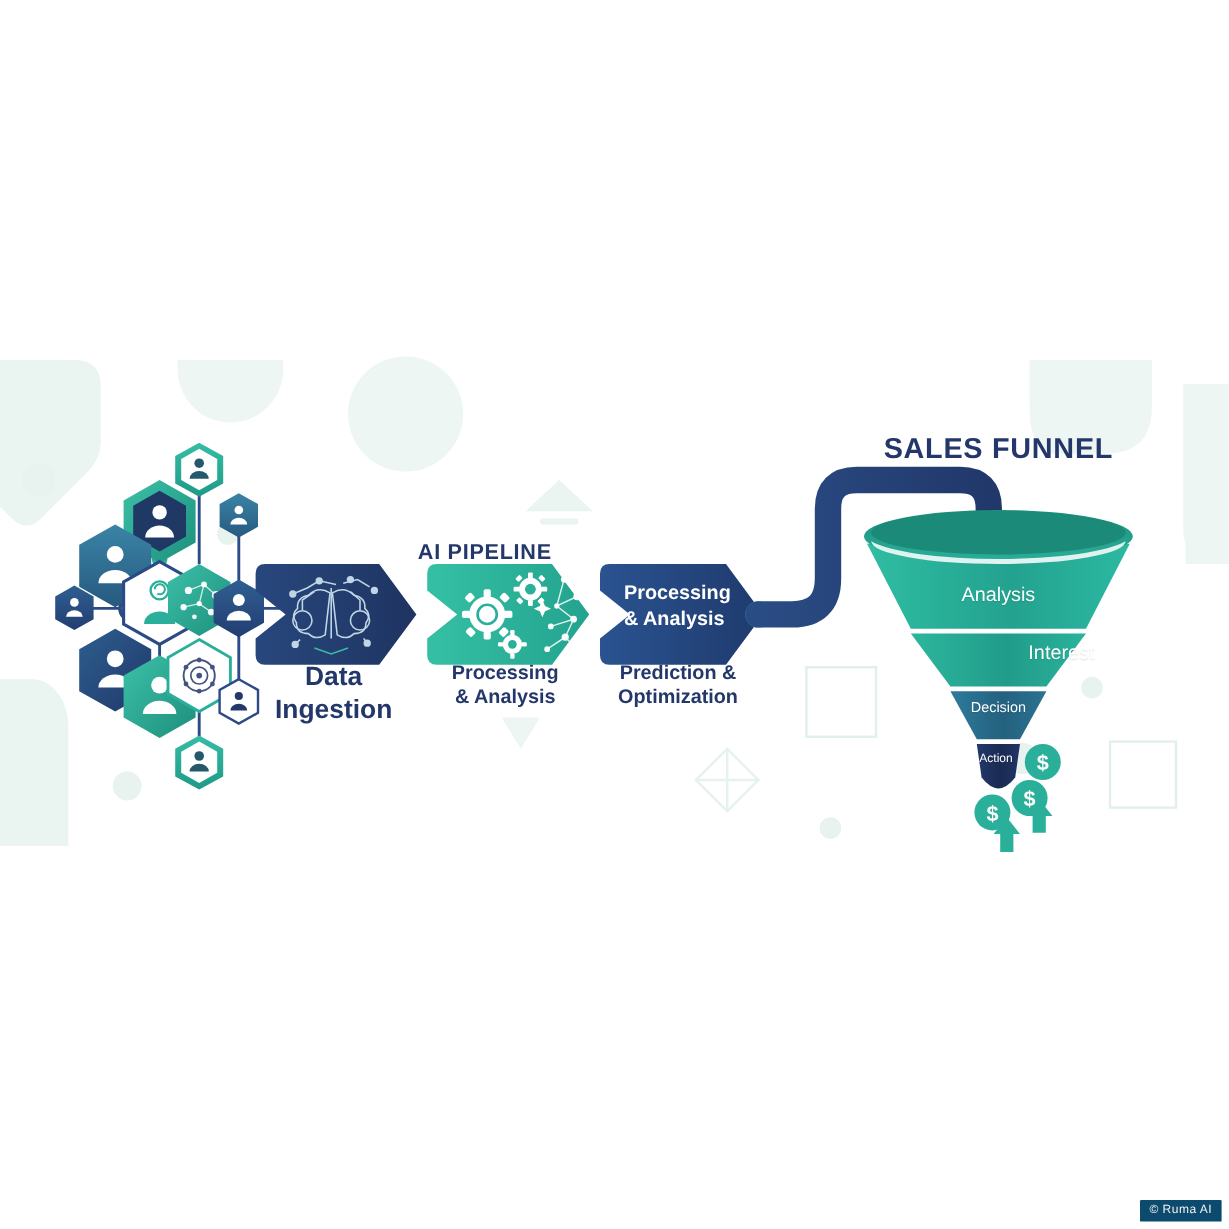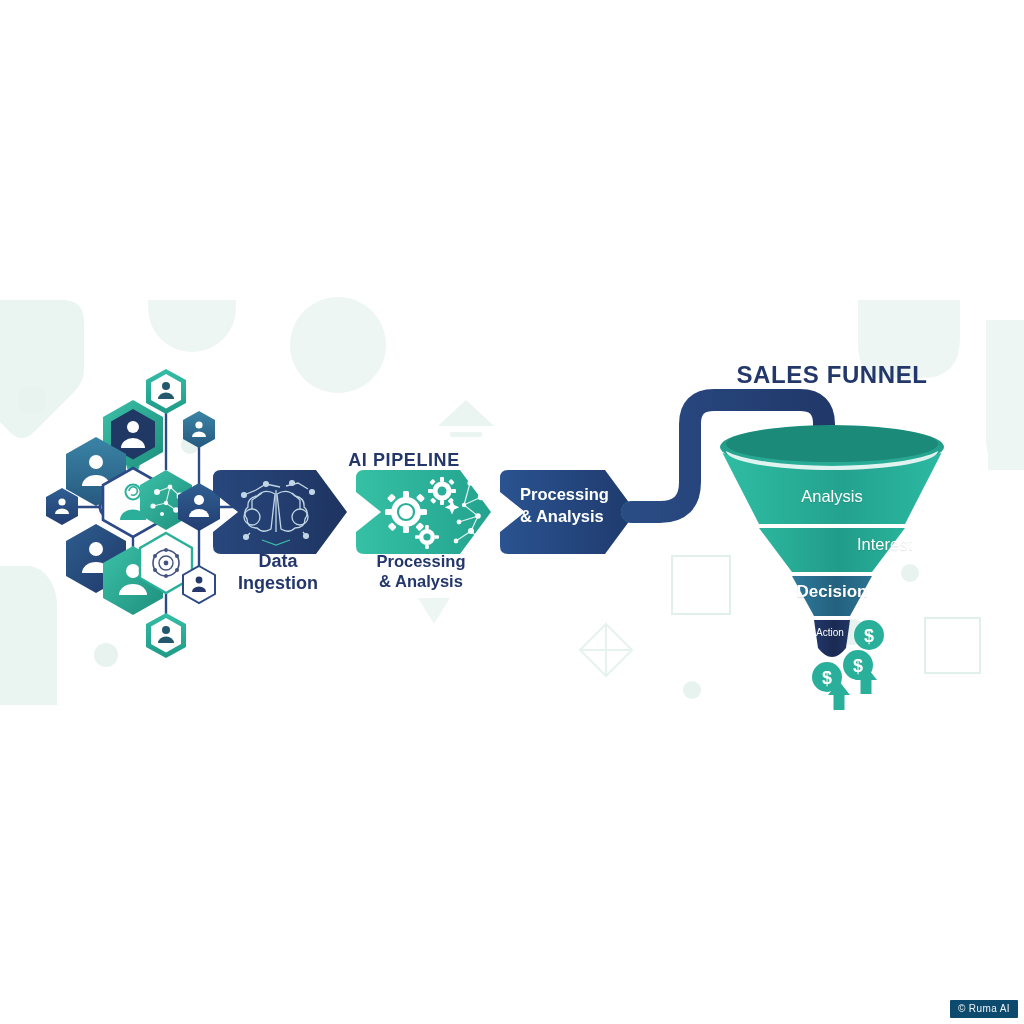--- a/index.html
+++ b/index.html
@@ -454,24 +454,26 @@
     </g>
   </svg>
 
   <div class="sec-title" style="left:284px;top:450px;width:240px;font-size:18px;">AI PIPELINE</div>
 
   <div class="sec-title" style="left:712px;top:361px;width:240px;font-size:24px;">SALES FUNNEL</div>
 
   <div class="chev-text" style="left:520px;top:484px;width:120px;font-size:16.5px;">Processing
 &amp; Analysis</div>
 
-  <div class="lbl" style="left:198px;top:551px;width:160px;font-size:18px;">Data
+  <div class="lbl" style="left:198px;top:551px;width:160px;font-size:22px;">Data
 Ingestion</div>
   <div class="lbl" style="left:341px;top:551px;width:160px;font-size:16.5px;">Processing
 &amp; Analysis</div>
+  <div class="lbl" style="left:485px;top:551px;width:160px;font-size:16.5px;">Prediction &amp;
+Optimization</div>
 
   <div class="funnel-stage-label" style="left:752px;top:487px;width:160px;font-size:16.5px;">Analysis</div>
   <div class="funnel-stage-label" style="left:752px;top:535px;width:160px;font-size:16.5px;text-align:right;">Interest</div>
-  <div class="funnel-stage-label" style="left:752px;top:582px;width:160px;font-size:17px;font-weight:bold;">Decision</div>
+  <div class="funnel-stage-label" style="left:752px;top:582px;width:160px;font-size:12px;">Decision</div>
   <div class="funnel-stage-label" style="left:750px;top:627px;width:160px;font-size:10px;">Action</div>
 
   <div class="wm">© Ruma AI</div>
 </div>
 
 </body></html>

